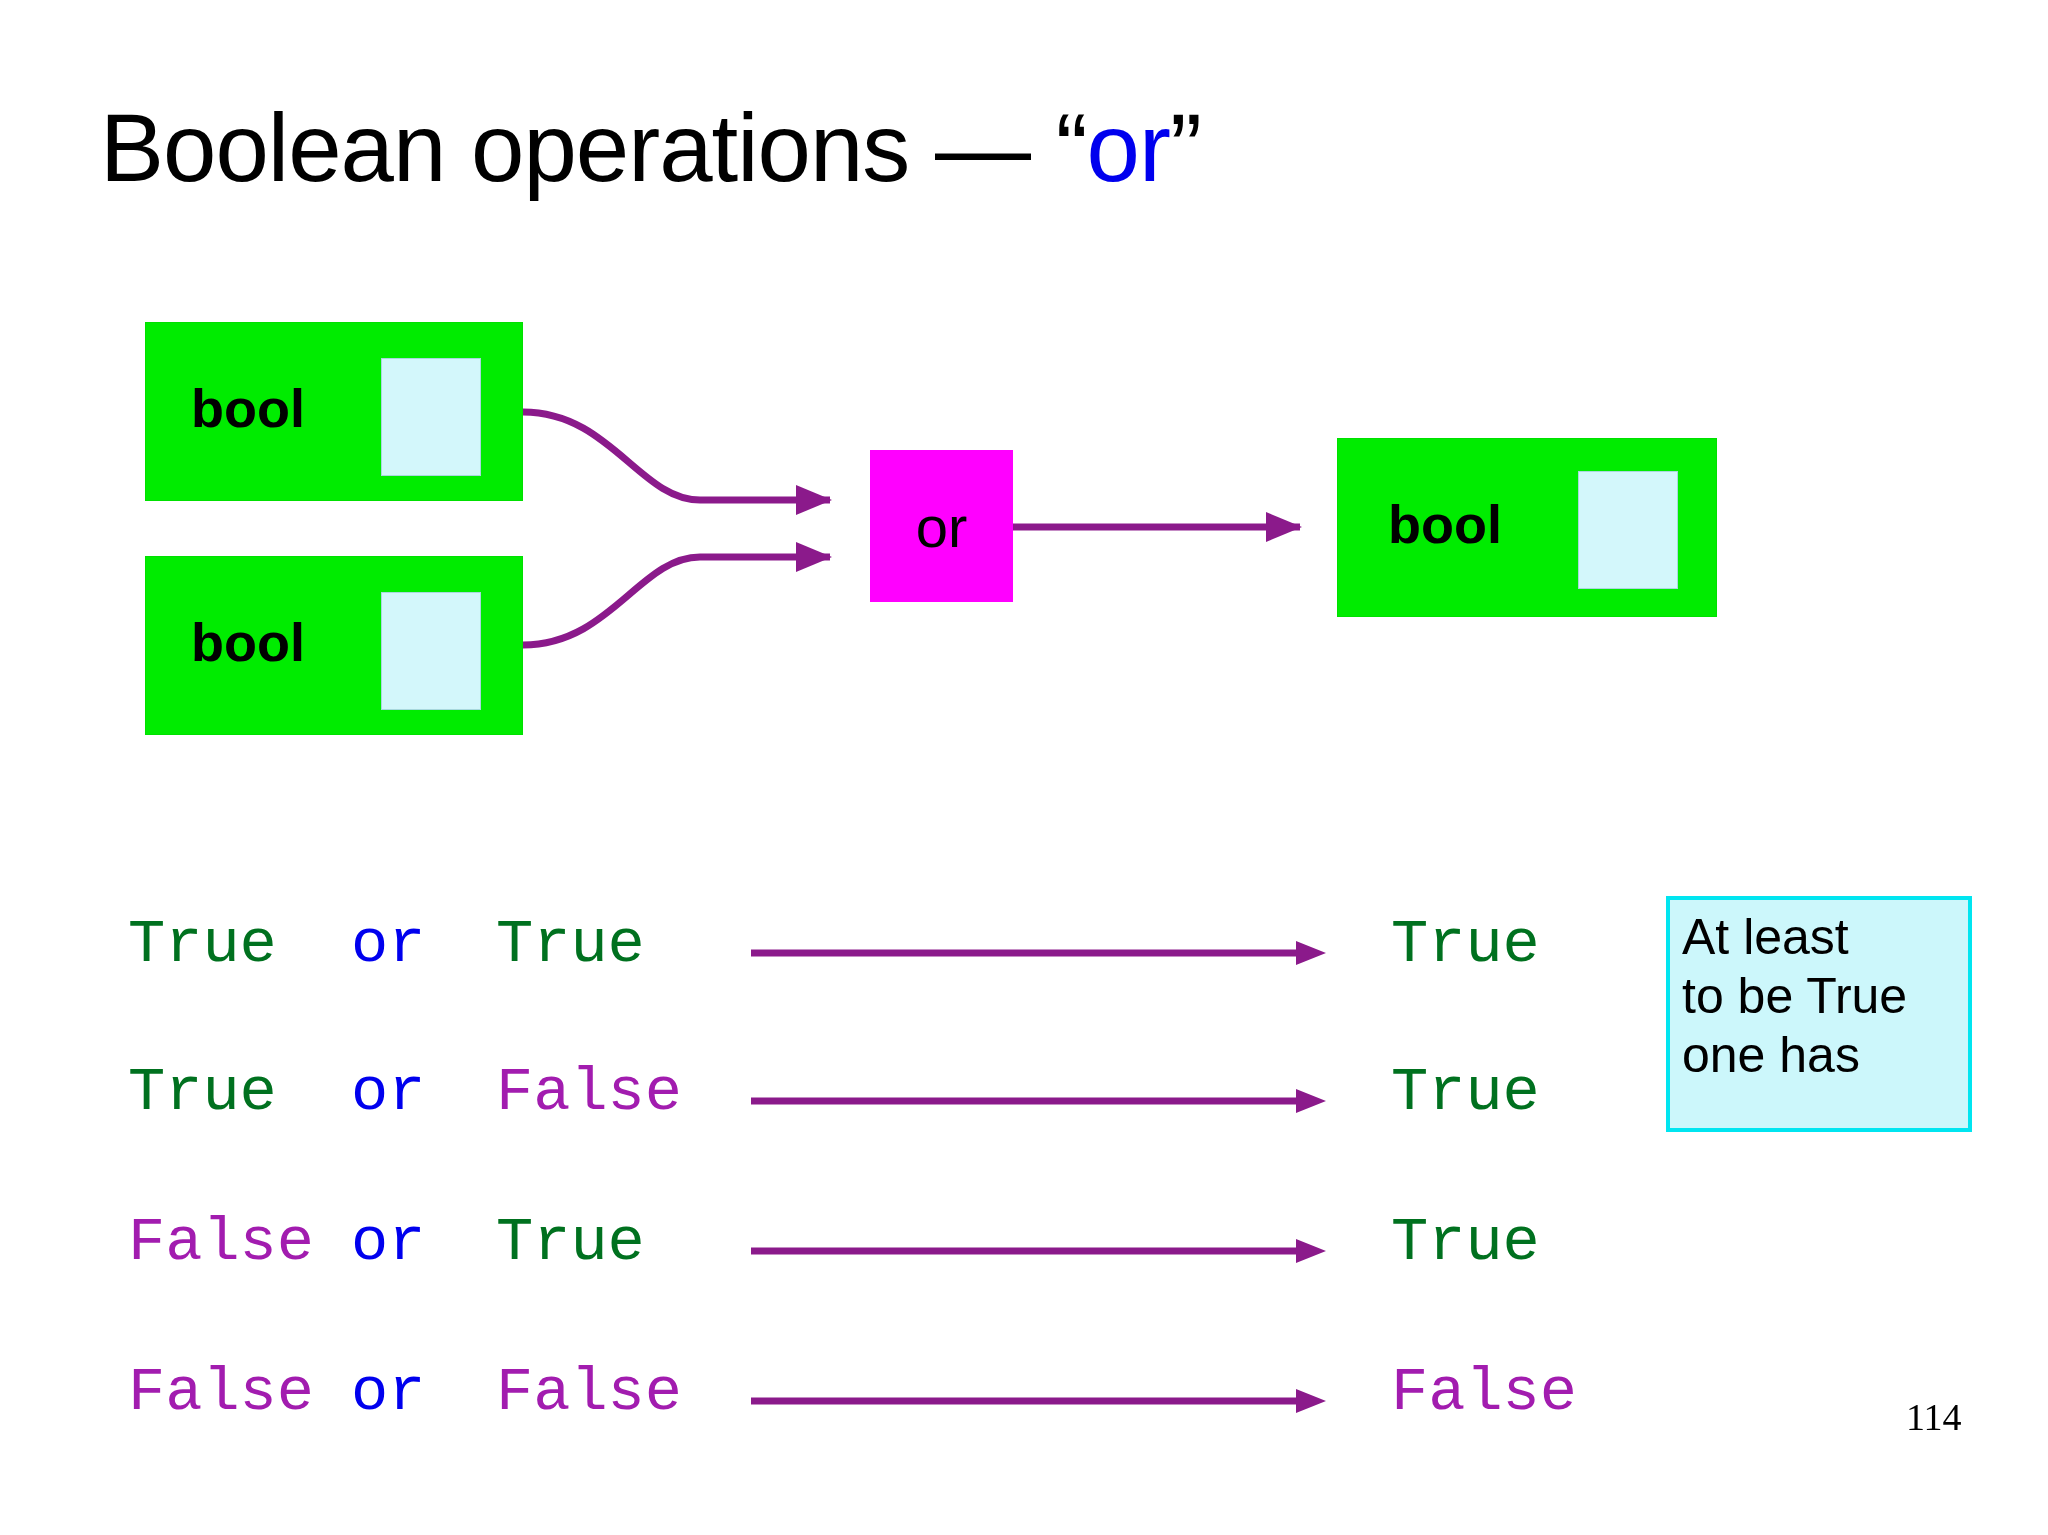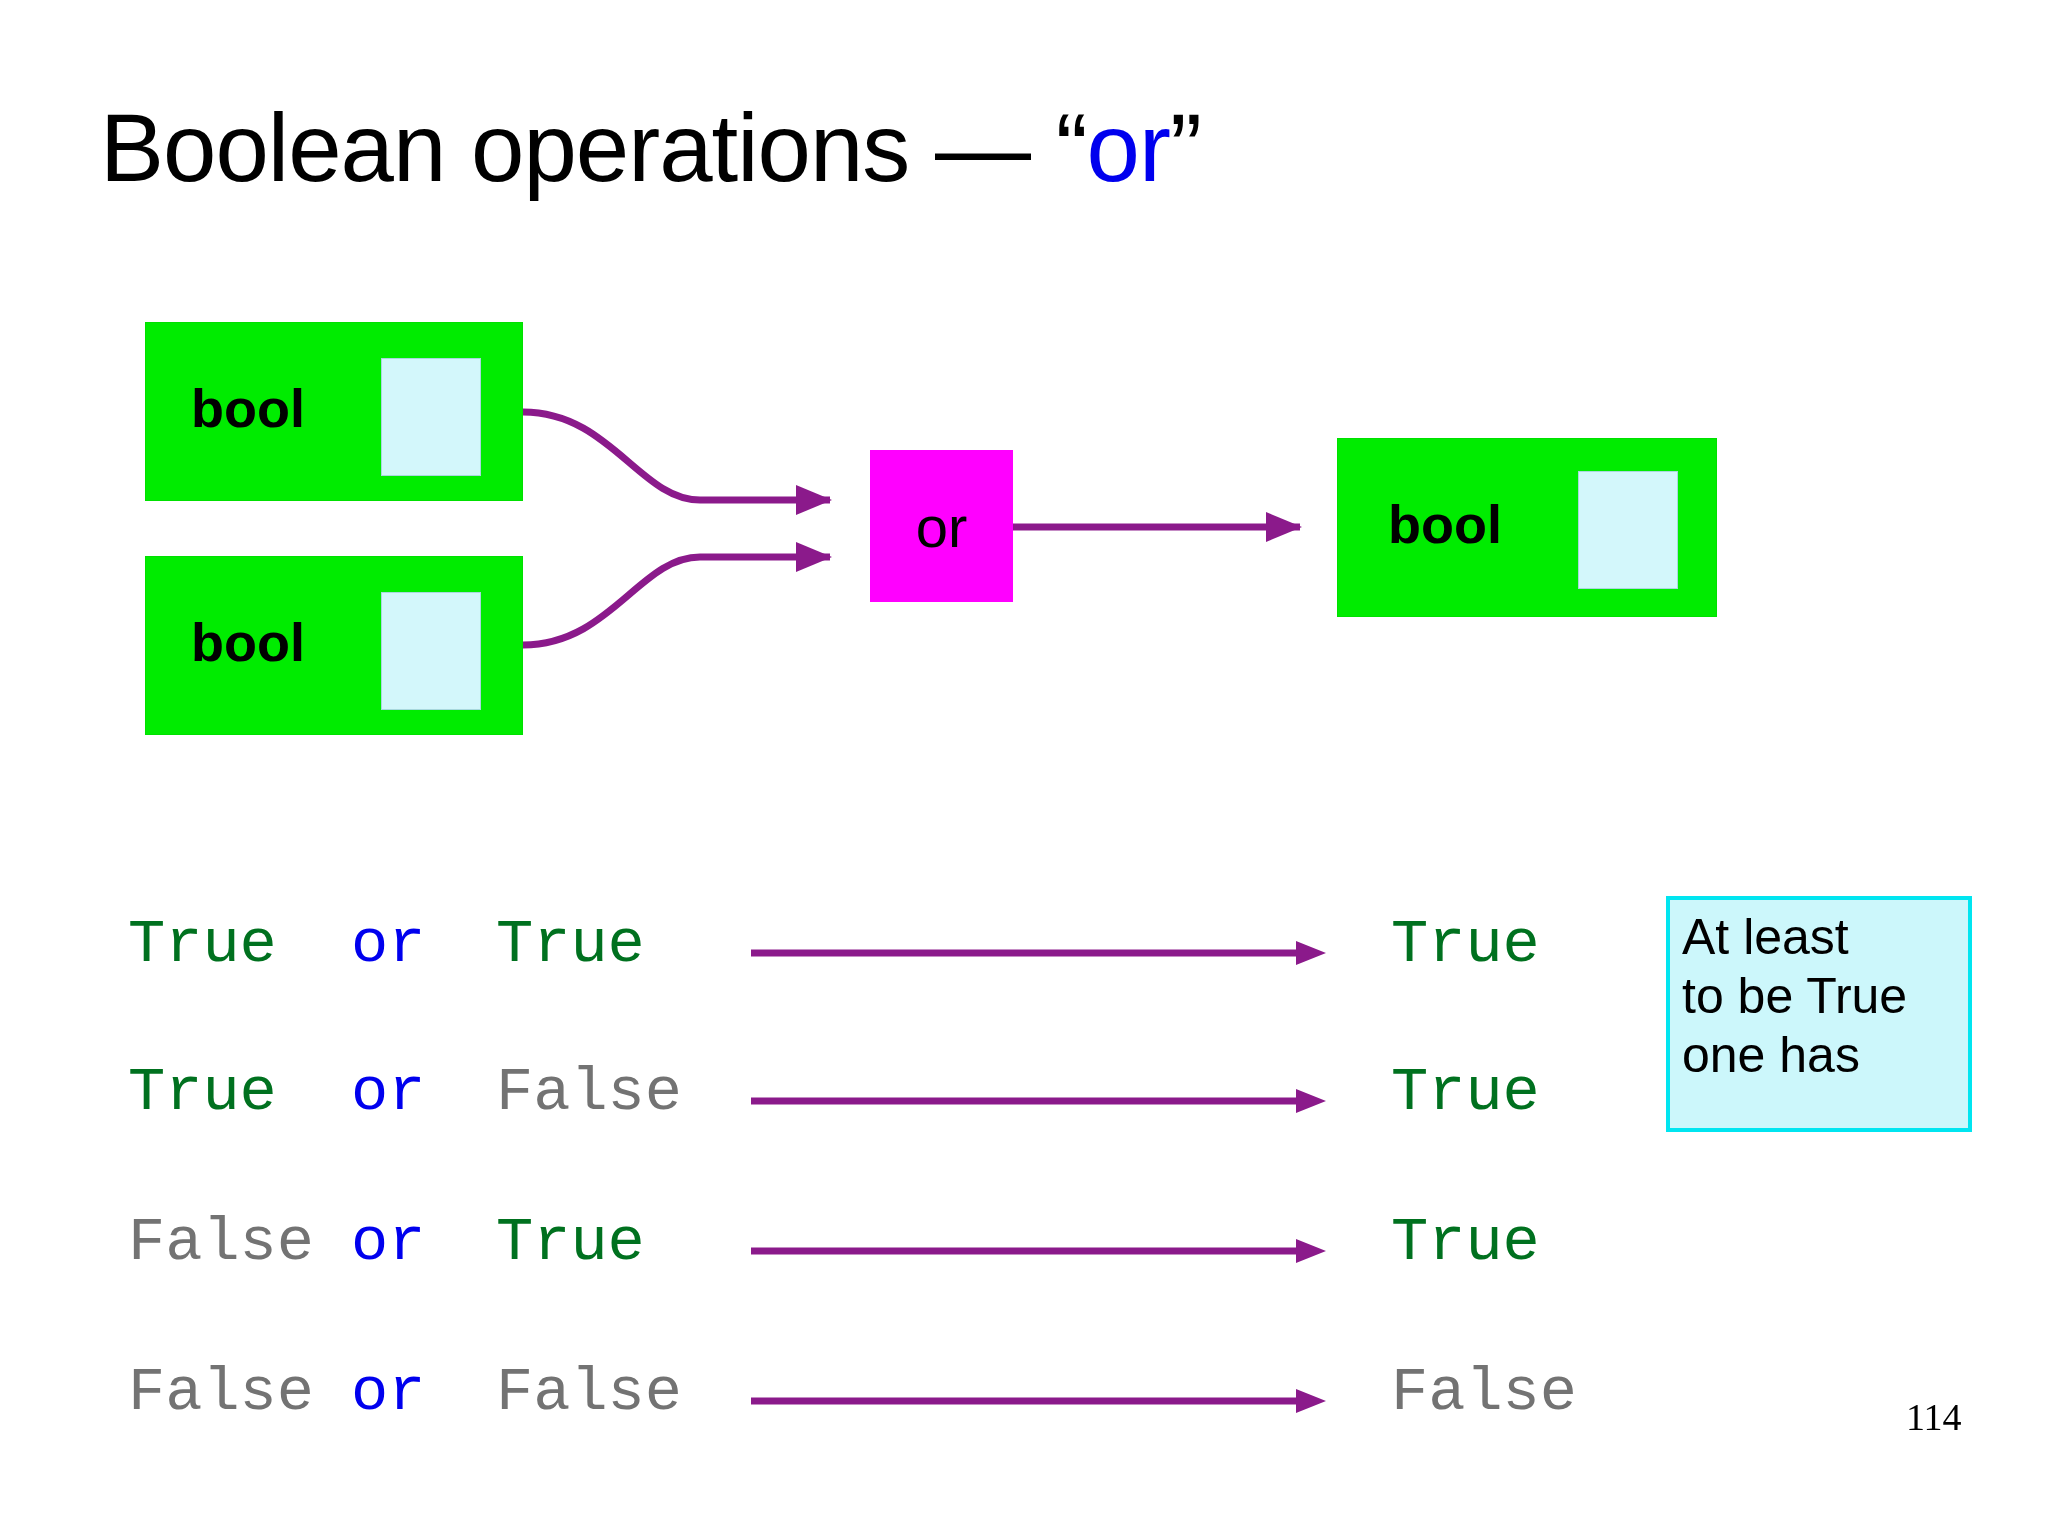--- a/index.html
+++ b/index.html
@@ -108,21 +108,21 @@
     font-family: "Liberation Mono", monospace;
     font-size: 62px;
     line-height: 80px;
     white-space: pre;
   }
   .tt-lhs  { left: 122px; }
   .tt-op   { left: 345px; }
   .tt-rhs  { left: 490px; }
   .tt-res  { left: 1385px; }
   .v-true  { color: #00711f; }
-  .v-false { color: #737373; }
+  .v-false { color: #a21caf; }
   .v-op    { color: #0000ee; }
 
   .tt-arrow {
     position: absolute;
     left: 745px;
     top: 36px;
     width: 575px;
     height: 24px;
   }
 

